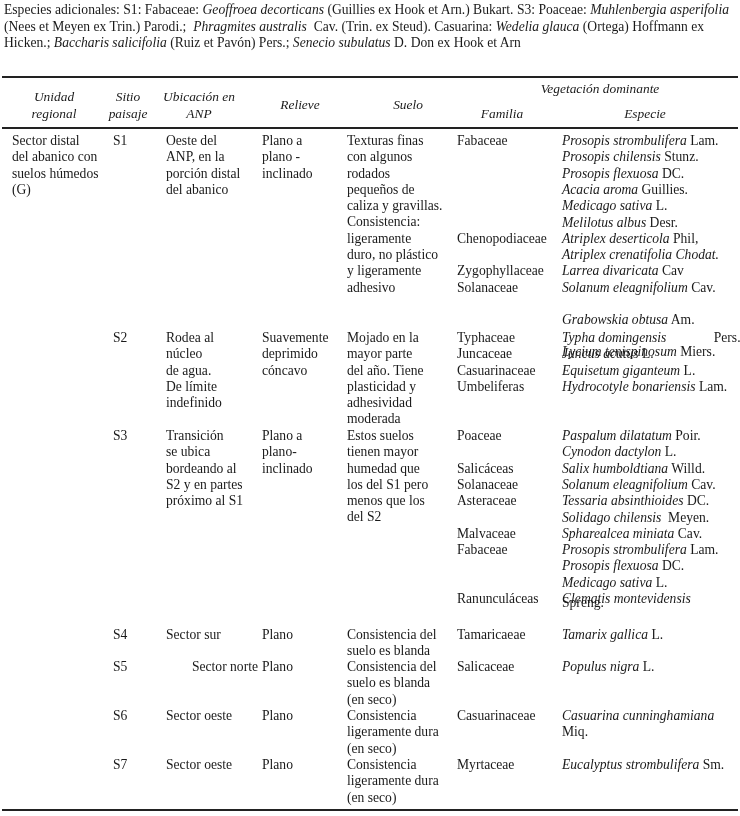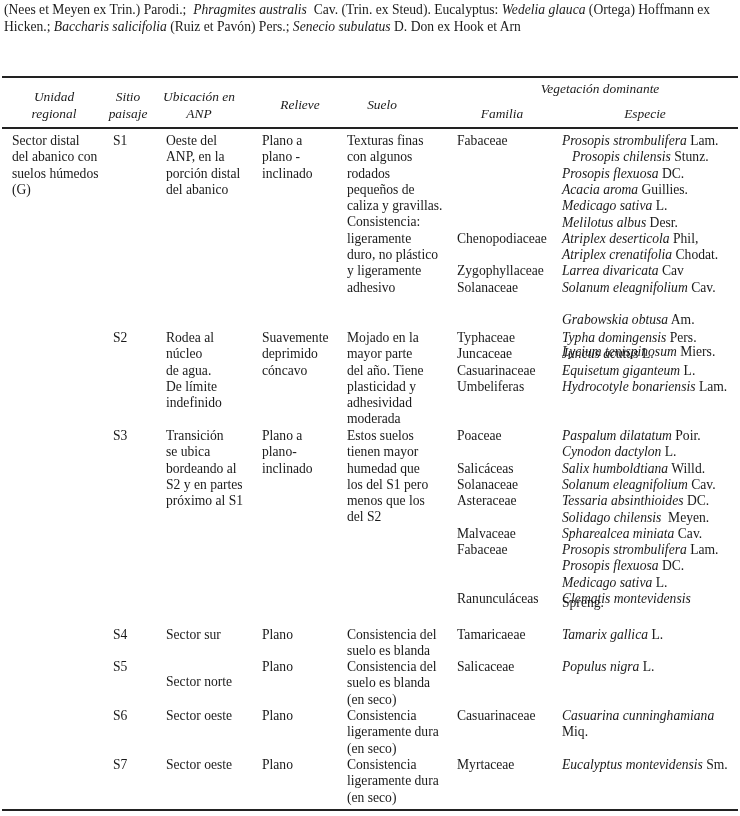--- a/index.html
+++ b/index.html
@@ -17,36 +17,37 @@
   .hdr { position: absolute; font-style: italic; text-align: center; line-height: 16.5px; font-size: 13.4px; }
   .cell { position: absolute; white-space: pre-line; }
   .sp { position: absolute; white-space: nowrap; }
   .sp i { font-style: italic; }
   .fam { position: absolute; white-space: nowrap; }
 </style>
 </head>
 <body>
 
 <div class="caption">
-  <div><span style="white-space:pre">(Nees et Meyen ex Trin.) Parodi.;  </span><i>Phragmites australis</i><span style="white-space:pre">  Cav. (Trin. ex Steud). Eucalyptus: </span><i>Wedelia glauca</i><span> (Ortega) Hoffmann ex</span></div>
+  <div><span>Especies adicionales: S1: Fabaceae: </span><i>Geoffroea decorticans</i><span> (Guillies ex Hook et Arn.) Bukart.  S3: Poaceae: </span><i>Muhlenbergia asperifolia</i></div>
+  <div><span style="white-space:pre">(Nees et Meyen ex Trin.) Parodi.;  </span><i>Phragmites australis</i><span style="white-space:pre">  Cav. (Trin. ex Steud). Casuarina: </span><i>Wedelia glauca</i><span> (Ortega) Hoffmann ex</span></div>
   <div><span>Hicken.; </span><i>Baccharis salicifolia</i><span> (Ruiz et Pavón) Pers.; </span><i>Senecio subulatus</i><span> D. Don ex Hook et Arn</span></div>
 </div>
 
 <div class="rule" style="top:76px;"></div>
 <div class="rule" style="top:127px;"></div>
 <div class="rule" style="top:809px;"></div>
 
 <div class="hdr" style="left:6px; top:89px; width:96px; white-space:pre-line;">Unidad
 regional</div>
 <div class="hdr" style="left:104px; top:89px; width:48px; white-space:pre-line;">Sitio
 paisaje</div>
 <div class="hdr" style="left:152px; top:89px; width:94px; white-space:pre-line;">Ubicación en
 ANP</div>
 <div class="hdr" style="left:258px; top:97px; width:84px;">Relieve</div>
-<div class="hdr" style="left:334px; top:97px; width:96px;">Suelo</div>
+<div class="hdr" style="left:360px; top:97px; width:96px;">Suelo</div>
 <div class="hdr" style="left:480px; top:81px; width:240px;">Vegetación dominante</div>
 <div class="hdr" style="left:452px; top:106px; width:100px;">Familia</div>
 <div class="hdr" style="left:560px; top:106px; width:170px;">Especie</div>
 
 <div class="cell" style="left:12px; top:133px; width:100px;">Sector distal
 del abanico con
 suelos húmedos
 (G)</div>
 
 <div id="rows">
@@ -66,27 +67,27 @@
 Consistencia:
 ligeramente
 duro, no plástico
 y ligeramente
 adhesivo</div>
     <div class="fam" style="left: 457px; top: 133px;">Fabaceae</div>
     <div class="fam" style="left: 457px; top: 230.8px;">Chenopodiaceae</div>
     <div class="fam" style="left: 457px; top: 263.4px;">Zygophyllaceae</div>
     <div class="fam" style="left: 457px; top: 279.7px;">Solanaceae</div>
     <div class="sp" style="left: 562px; top: 133px;"><i>Prosopis strombulifera</i><span style="white-space: pre;"> Lam.</span></div>
-    <div class="sp" style="left: 562px; top: 149.3px; margin-left: 10px;"><i>Prosopis chilensis</i><span style="white-space: pre;"> Stunz.</span></div>
+    <div class="sp" style="left: 562px; top: 149.3px;"><i>Prosopis chilensis</i><span style="white-space: pre;"> Stunz.</span></div>
     <div class="sp" style="left: 562px; top: 165.6px;"><i>Prosopis flexuosa</i><span style="white-space: pre;"> DC.</span></div>
     <div class="sp" style="left: 562px; top: 181.9px;"><i>Acacia aroma</i><span style="white-space: pre;"> Guillies.</span></div>
     <div class="sp" style="left: 562px; top: 198.2px;"><i>Medicago sativa</i><span style="white-space: pre;"> L.</span></div>
     <div class="sp" style="left: 562px; top: 214.5px;"><i>Melilotus albus</i><span style="white-space: pre;"> Desr.</span></div>
     <div class="sp" style="left: 562px; top: 230.8px;"><i>Atriplex deserticola</i><span style="white-space: pre;"> Phil,</span></div>
-    <div class="sp" style="left: 562px; top: 247.1px;"><i>Atriplex crenatifolia</i><span style="white-space: pre;"> Chodat.</span></div>
+    <div class="sp" style="left: 562px; top: 247.1px;"><i>Atriplex crenatifolia</i><span style="white-space: pre; font-style: italic;"> Chodat.</span></div>
     <div class="sp" style="left: 562px; top: 263.4px;"><i>Larrea divaricata</i><span style="white-space: pre;"> Cav</span></div>
     <div class="sp" style="left: 562px; top: 279.7px;"><i>Solanum eleagnifolium</i><span style="white-space: pre;"> Cav.</span></div>
     <div class="sp" style="left: 562px; top: 296px; margin-top: 48px;"><i>Lycium tenispinosum</i><span style="white-space: pre;"> Miers.</span></div>
     <div class="sp" style="left: 562px; top: 312.3px;"><i>Grabowskia obtusa</i><span style="white-space: pre;"> Am.</span></div>
     <div class="cell" style="left: 113px; top: 330px;">S2</div>
     <div class="cell" style="left: 166px; top: 330px; width: 92px;">Rodea al
 núcleo
 de agua.
 De  límite
 indefinido</div>
@@ -96,21 +97,21 @@
     <div class="cell" style="left: 347px; top: 330px; width: 110px;">Mojado en la
 mayor parte
 del año. Tiene
 plasticidad y
 adhesividad
 moderada</div>
     <div class="fam" style="left: 457px; top: 330px;">Typhaceae</div>
     <div class="fam" style="left: 457px; top: 346.3px;">Juncaceae</div>
     <div class="fam" style="left: 457px; top: 362.6px;">Casuarinaceae</div>
     <div class="fam" style="left: 457px; top: 378.9px;">Umbeliferas</div>
-    <div class="sp" style="left: 562px; top: 330px;"><i>Typha domingensis</i><span style="white-space: pre;"> Pers.</span></div>
+    <div class="sp" style="left: 562px; top: 330px;"><i>Typha domingensis</i><span style="white-space: pre; margin-left: 44px;"> Pers.</span></div>
     <div class="sp" style="left: 562px; top: 346.3px;"><i>Juncus acutus</i><span style="white-space: pre;"> L.</span></div>
     <div class="sp" style="left: 562px; top: 362.6px;"><i>Equisetum giganteum</i><span style="white-space: pre;"> L.</span></div>
     <div class="sp" style="left: 562px; top: 378.9px;"><i>Hydrocotyle bonariensis</i><span style="white-space: pre;"> Lam.</span></div>
     <div class="cell" style="left: 113px; top: 428px;">S3</div>
     <div class="cell" style="left: 166px; top: 428px; width: 92px;">Transición
 se ubica
 bordeando al
 S2 y en partes
 próximo al S1</div>
     <div class="cell" style="left: 262px; top: 428px; width: 84px;">Plano a
@@ -142,21 +143,21 @@
     <div class="sp" style="left: 562px; top: 591px;"><i>Clematis montevidensis</i></div>
     <div class="sp" style="left: 562px; top: 587px; margin-top: 8px;"><span style="white-space: pre;">Spreng.</span></div>
     <div class="cell" style="left: 113px; top: 627px;">S4</div>
     <div class="cell" style="left: 166px; top: 627px; width: 92px;">Sector sur</div>
     <div class="cell" style="left: 262px; top: 627px; width: 84px;">Plano</div>
     <div class="cell" style="left: 347px; top: 627px; width: 110px;">Consistencia del
 suelo es blanda</div>
     <div class="fam" style="left: 457px; top: 627px;">Tamaricaeae</div>
     <div class="sp" style="left: 562px; top: 627px;"><i>Tamarix gallica</i><span style="white-space: pre;"> L.</span></div>
     <div class="cell" style="left: 113px; top: 659px;">S5</div>
-    <div class="cell" style="left: 166px; top: 674px; width: 92px;">Sector norte</div>
+    <div class="cell" style="left: 166px; top: 659px; width: 92px; text-align: right;">Sector norte</div>
     <div class="cell" style="left: 262px; top: 659px; width: 84px;">Plano</div>
     <div class="cell" style="left: 347px; top: 659px; width: 110px;">Consistencia del
 suelo es blanda
 (en seco)</div>
     <div class="fam" style="left: 457px; top: 659px;">Salicaceae</div>
     <div class="sp" style="left: 562px; top: 659px;"><i>Populus nigra</i><span style="white-space: pre;"> L.</span></div>
     <div class="cell" style="left: 113px; top: 708px;">S6</div>
     <div class="cell" style="left: 166px; top: 708px; width: 92px;">Sector oeste</div>
     <div class="cell" style="left: 262px; top: 708px; width: 84px;">Plano</div>
     <div class="cell" style="left: 347px; top: 708px; width: 110px;">Consistencia
@@ -165,14 +166,14 @@
     <div class="fam" style="left: 457px; top: 708px;">Casuarinaceae</div>
     <div class="sp" style="left: 562px; top: 708px;"><i>Casuarina cunninghamiana</i></div>
     <div class="sp" style="left: 562px; top: 724.3px;"><span style="white-space: pre;">Miq.</span></div>
     <div class="cell" style="left: 113px; top: 757px;">S7</div>
     <div class="cell" style="left: 166px; top: 757px; width: 92px;">Sector oeste</div>
     <div class="cell" style="left: 262px; top: 757px; width: 84px;">Plano</div>
     <div class="cell" style="left: 347px; top: 757px; width: 110px;">Consistencia
 ligeramente dura
 (en seco)</div>
     <div class="fam" style="left: 457px; top: 757px;">Myrtaceae</div>
-    <div class="sp" style="left: 562px; top: 757px;"><i>Eucalyptus montevidensis</i><span style="white-space: pre;"> Sm.</span></div>
+    <div class="sp" style="left: 562px; top: 757px;"><i>Eucalyptus strombulifera</i><span style="white-space: pre;"> Sm.</span></div>
   </div>
 
 </body></html>

